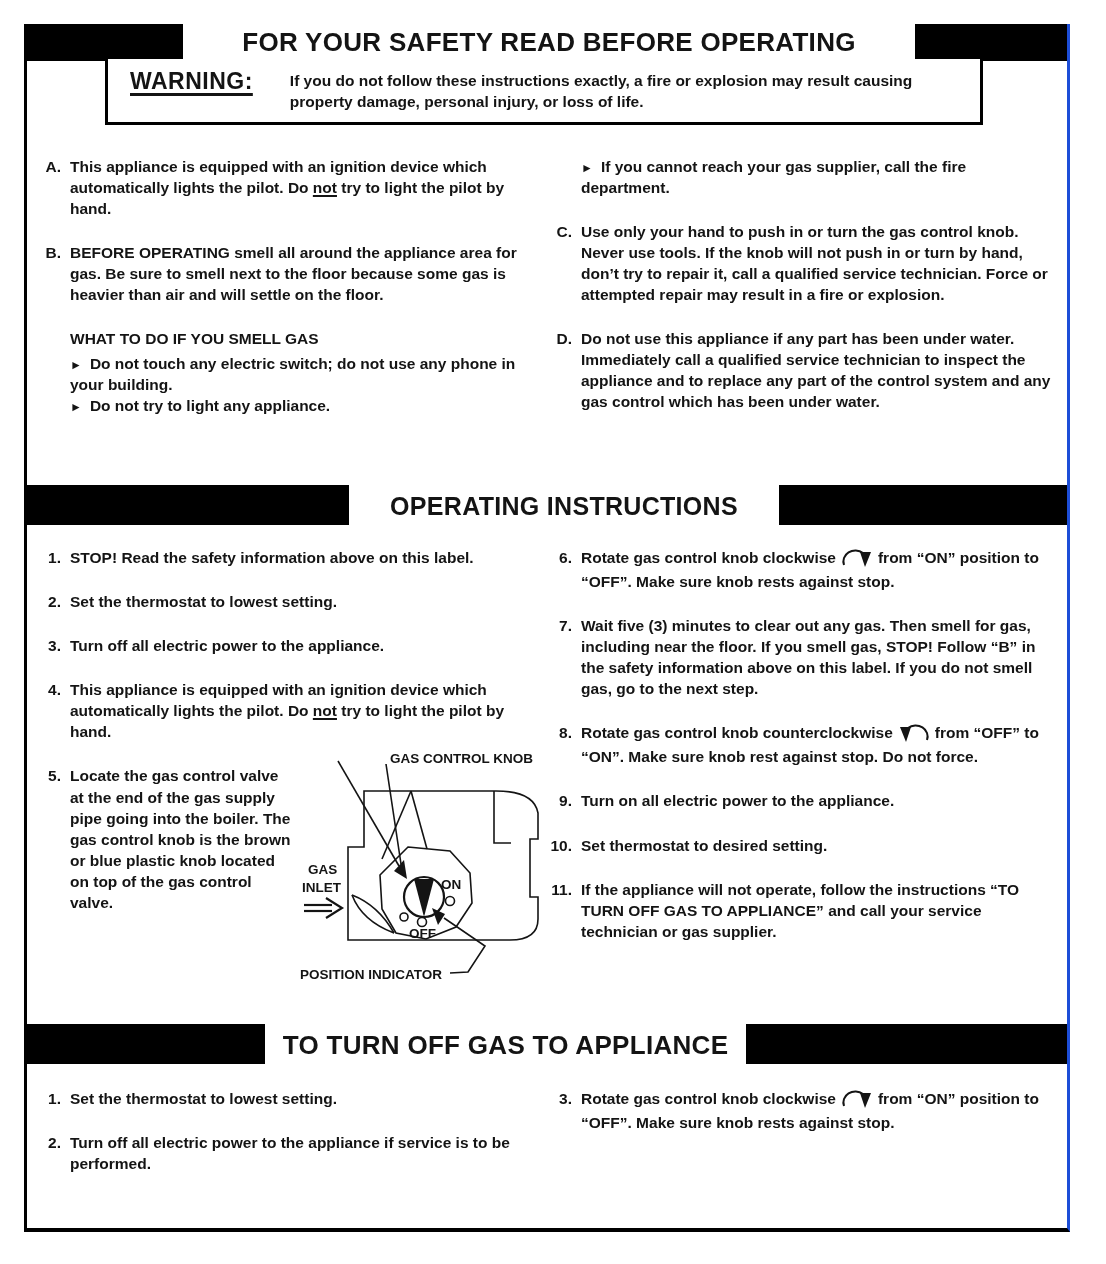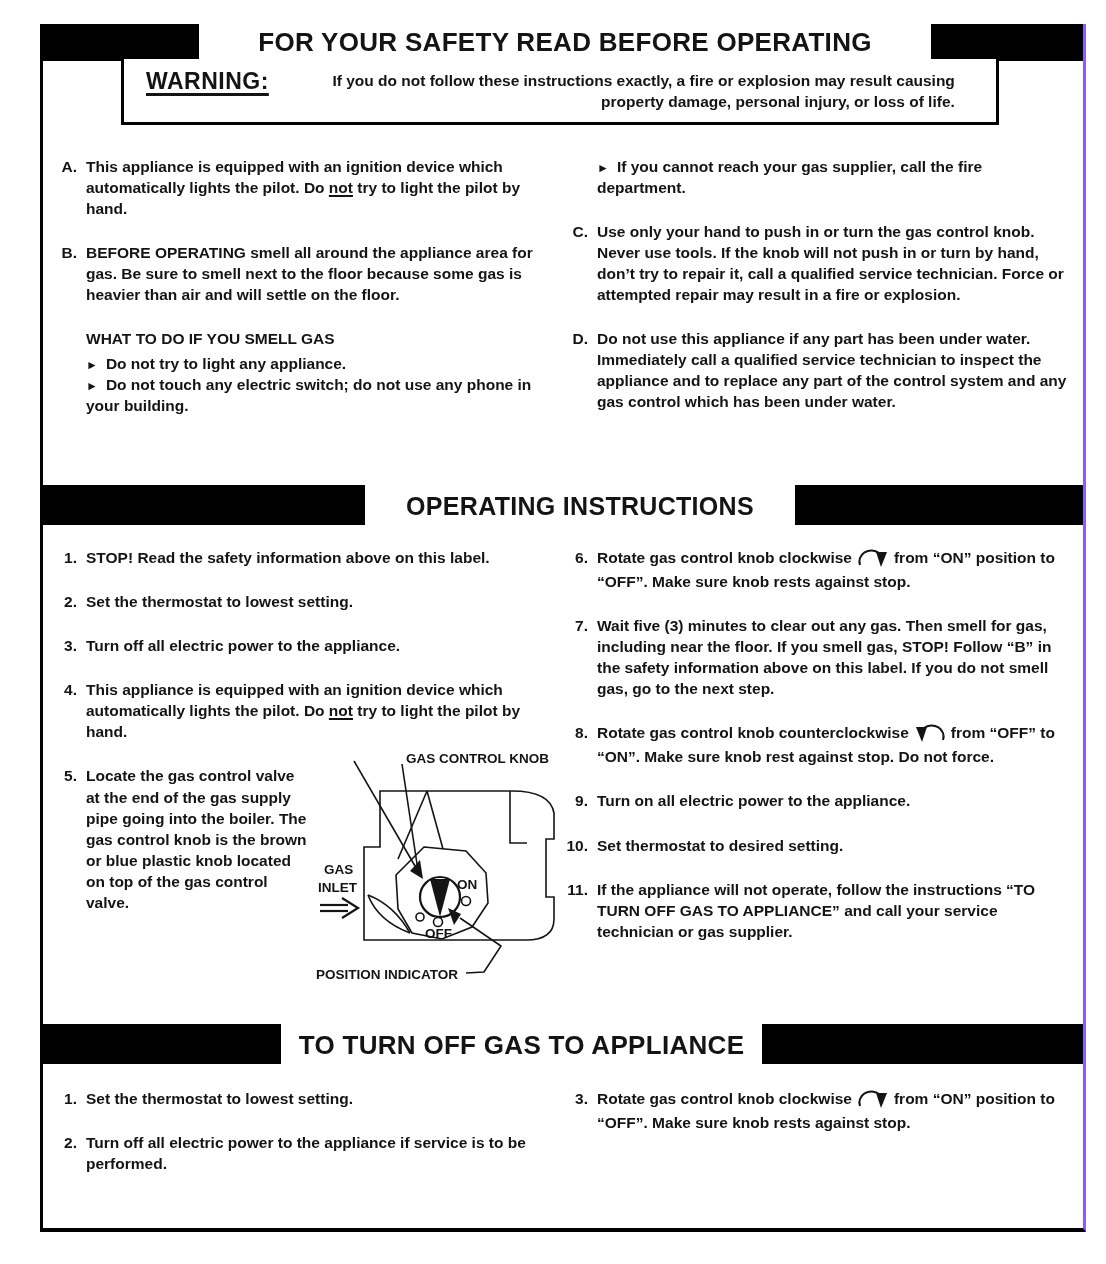--- a/index.html
+++ b/index.html
@@ -4,40 +4,40 @@
 <style>
   * { box-sizing: border-box; }
   html,body { margin:0; padding:0; background:#fff; }
   body {
     width:1106px; height:1264px; position:relative;
     font-family:"Liberation Sans", sans-serif;
     font-weight:700; color:#141414;
     -webkit-font-smoothing:antialiased;
   }
   .sheet {
-    position:absolute; left:40px; top:24px; width:1046px; height:1208px;
-    border-left:3px solid #000; border-right:3px solid #8b5cf6; border-bottom:4px solid #000;
+    position:absolute; left:24px; top:24px; width:1046px; height:1208px;
+    border-left:3px solid #000; border-right:3px solid #1d4ed8; border-bottom:4px solid #000;
     background:#fff;
   }
   
   .bar { position:relative; background:#000; height:37px; }
   .titlebox {
     position:absolute; top:-4px; height:44px; background:#fff; z-index:5;
     display:flex; align-items:center; justify-content:center;
     white-space:nowrap; letter-spacing:0.3px;
   }
   .t1 { left:156px; width:732px; font-size:26px; }
   .t2 { left:322px; width:430px;  font-size:25px; }
   .t3 { left:238px; width:481px;  font-size:26px; }
   
   .warnbox {
     position:relative; top:-5px; margin-left:78px; width:878px; z-index:2;
     border:3px solid #000; background:#fff;
     padding:9px 0 9px 22px;
-    display:flex; align-items:flex-start; gap:26px;text-align:right;
+    display:flex; align-items:flex-start; gap:37px;
   }
   .warnlabel {
     flex:0 0 auto; font-size:23px; letter-spacing:0.5px;
     text-decoration:underline; text-decoration-thickness:3px; text-underline-offset:4px;
   }
   .warntext { font-size:15.5px; line-height:1.38; max-width:660px; padding-top:2px; }
   
   .sect { position:relative; }
   .sect-a  { height:427px; border-bottom:3px solid #000; }
   .sect-op { height:502px; border-bottom:3px solid #000; }
@@ -90,22 +90,22 @@
         <div class="li">
           <span class="num">A.</span>
           <span class="txt"><span>This appliance is equipped with an ignition device which automatically lights the pilot. Do </span><span class="u">not</span><span> try to light the pilot by hand.</span></span>
         </div>
         <div class="li">
           <span class="num">B.</span>
           <span class="txt">BEFORE OPERATING smell all around the appliance area for gas. Be sure to smell next to the floor because some gas is heavier than air and will settle on the floor.</span>
         </div>
         <div class="indent">
           <div class="heading">WHAT TO DO IF YOU SMELL GAS</div>
+          <div class="bul"><span class="mark">►</span><span>Do not touch any electric switch; do not use any phone in your building.</span></div>
           <div class="bul"><span class="mark">►</span><span>Do not try to light any appliance.</span></div>
-          <div class="bul"><span class="mark">►</span><span>Do not touch any electric switch; do not use any phone in your building.</span></div>
         </div>
       </div>
 
       <div>
         <div class="bul bul-gap indent"><span class="mark">►</span><span>If you cannot reach your gas supplier, call the fire department.</span></div>
         <div class="li">
           <span class="num">C.</span>
           <span class="txt">Use only your hand to push in or turn the gas control knob. Never use tools. If the knob will not push in or turn by hand, don’t try to repair it, call a qualified service technician. Force or attempted repair may result in a fire or explosion.</span>
         </div>
         <div class="li">

